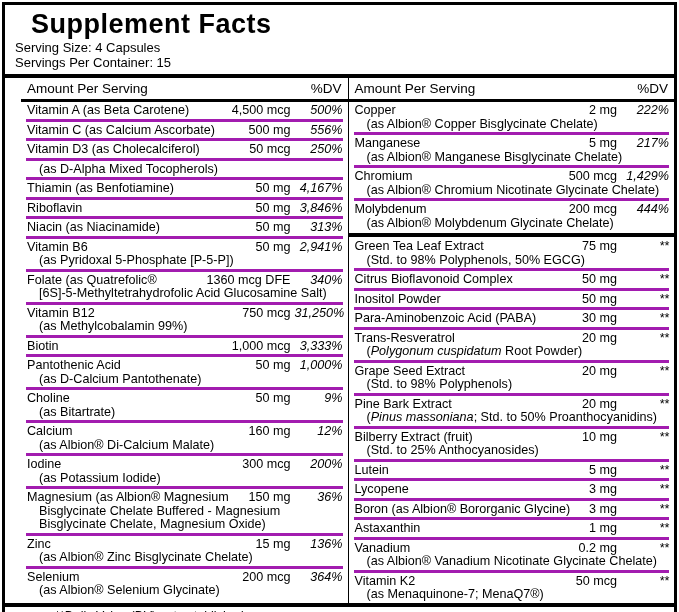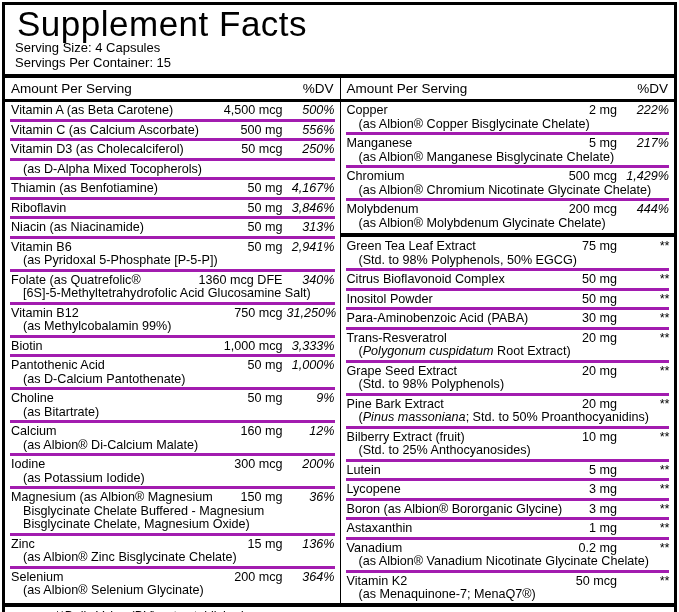--- a/index.html
+++ b/index.html
@@ -9,37 +9,37 @@
     color: #000000;
     font-family: "Liberation Sans", sans-serif;
     -webkit-font-smoothing: antialiased;
   }
   .label-box {
     margin: 2px;
     border: 3px solid #000;
     background: #fff;
   }
   .title {
-    font-size: 35px;
-    font-weight: normal;
+    font-size: 27px;
+    font-weight: bold;
     letter-spacing: 0.5px;
     line-height: 30px;
-    padding: 4px 10px 1px 12px;
+    padding: 4px 10px 1px 26px;
   }
   .serving-line {
     font-size: 13px;
     line-height: 15px;
     padding: 0 10px;
   }
   .bar-heavy {
     height: 4px;
     background: #000;
   }
   .bar-heavy.top-gap { margin-top: 4px; }
-  .columns { display: flex; align-items: stretch; }
+  .columns { display: flex; align-items: stretch; margin-left: 16px; }
   .col {
     flex: 1 1 50%;
     padding: 0 5px;
     min-width: 0;
   }
   .col-right { border-left: 1px solid #000; }
   .col-header {
     display: flex;
     justify-content: space-between;
     font-size: 13.5px;
@@ -314,21 +314,21 @@
               <span class="row-amount">30 mg</span>
               <span class="row-dv">**</span>
             </div>
           </div>
           <div class="row">
             <div class="row-main">
               <span class="row-name">Trans-Resveratrol</span>
               <span class="row-amount">20 mg</span>
               <span class="row-dv">**</span>
             </div>
-            <div class="row-sub"><span>(</span><span class="italic">Polygonum cuspidatum</span><span> Root Extract)</span></div>
+            <div class="row-sub"><span>(</span><span class="italic">Polygonum cuspidatum</span><span> Root Powder)</span></div>
           </div>
           <div class="row">
             <div class="row-main">
               <span class="row-name">Grape Seed Extract</span>
               <span class="row-amount">20 mg</span>
               <span class="row-dv">**</span>
             </div>
             <div class="row-sub"><span>(Std. to 98% Polyphenols)</span></div>
           </div>
           <div class="row">

